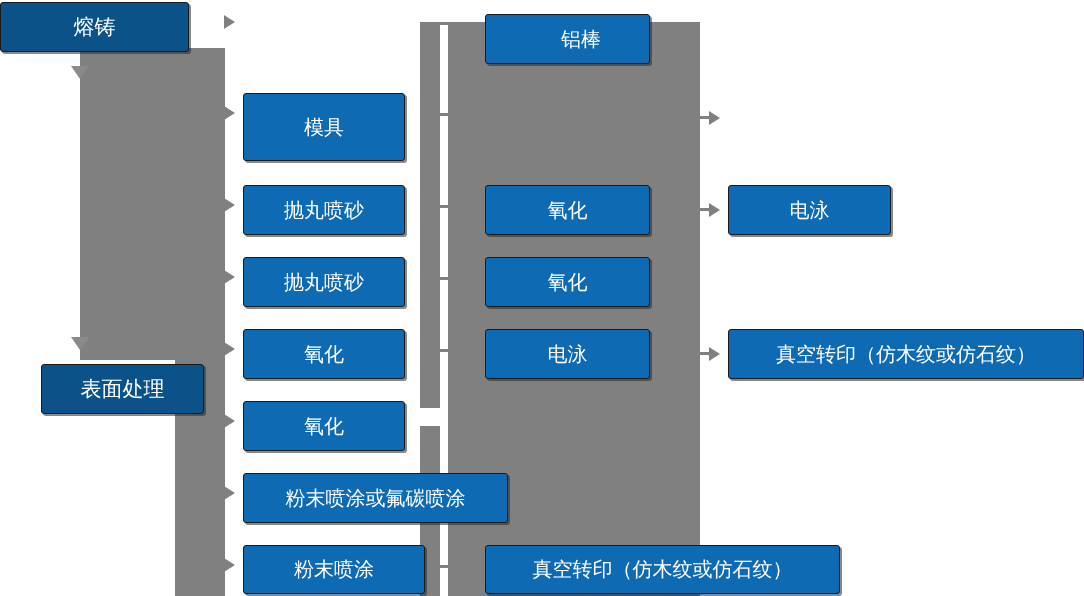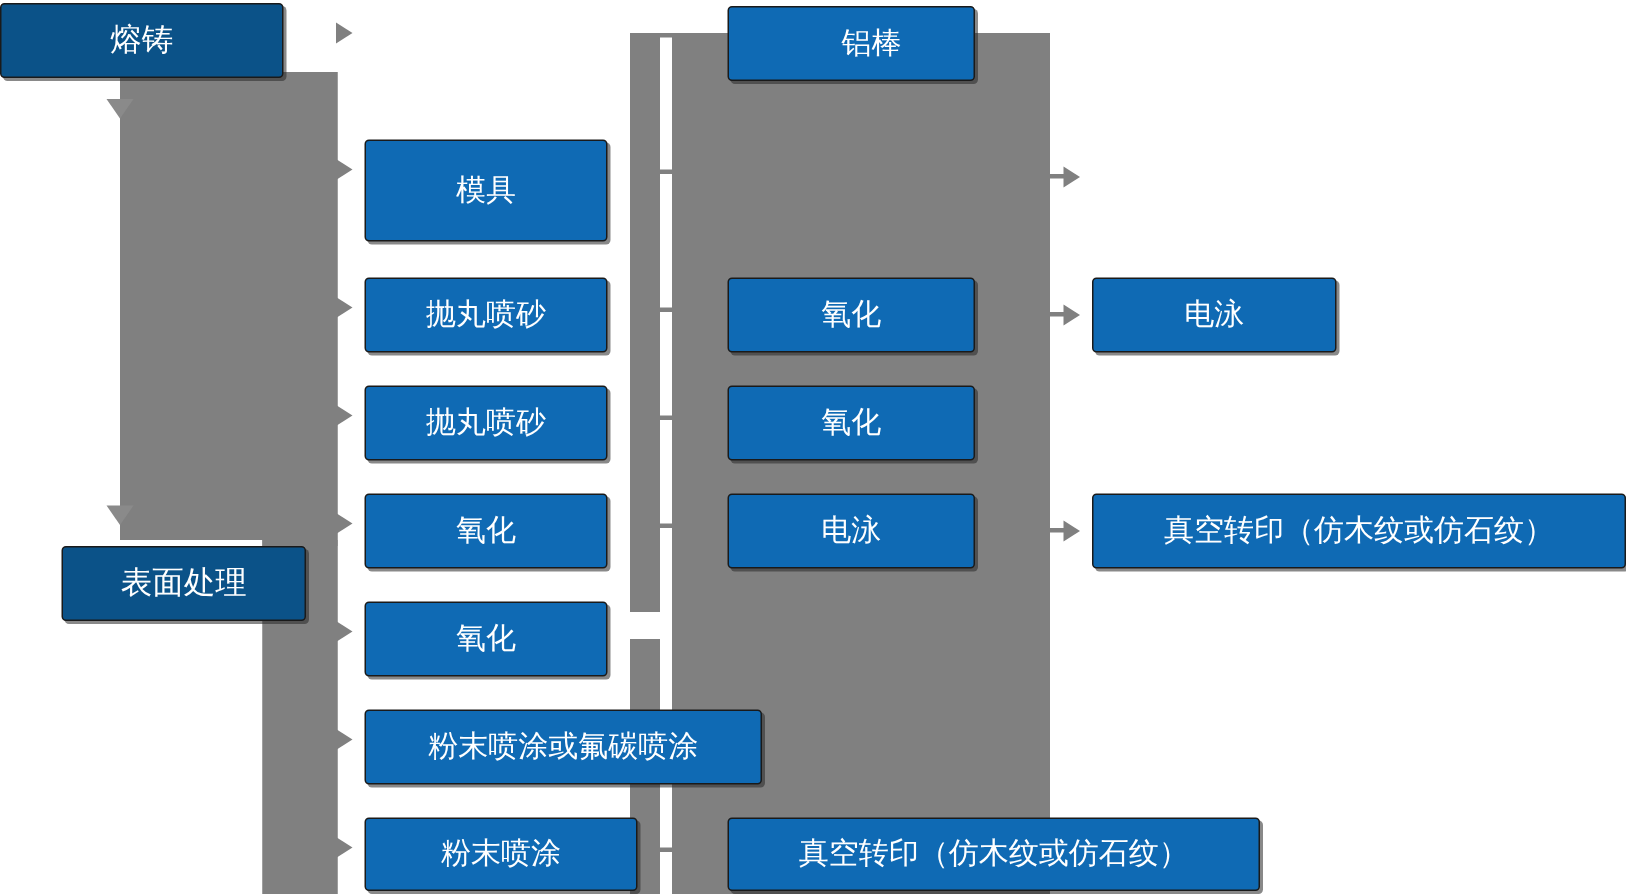--- a/index.html
+++ b/index.html
@@ -147,21 +147,21 @@
   <div class="box light" style="left:243px; top:401px; width:162px; height:50px; font-size:20px;">
     <span class="box-label">氧化</span>
   </div>
   <div class="box light" style="left:243px; top:473px; width:265px; height:50px; font-size:20px;">
     <span class="box-label">粉末喷涂或氟碳喷涂</span>
   </div>
   <div class="box light" style="left:243px; top:545px; width:182px; height:49px; font-size:20px;">
     <span class="box-label">粉末喷涂</span>
   </div>
 
-  <div class="box light" style="left:485px; top:4px; width:165px; height:50px; font-size:20px;padding-left:27px;">
+  <div class="box light" style="left:485px; top:14px; width:165px; height:50px; font-size:20px;padding-left:27px;">
     <span class="box-label">铝棒</span>
   </div>
   <div class="box light" style="left:485px; top:185px; width:165px; height:50px; font-size:20px;">
     <span class="box-label">氧化</span>
   </div>
   <div class="box light" style="left:485px; top:257px; width:165px; height:50px; font-size:20px;">
     <span class="box-label">氧化</span>
   </div>
   <div class="box light" style="left:485px; top:329px; width:165px; height:50px; font-size:20px;">
     <span class="box-label">电泳</span>

